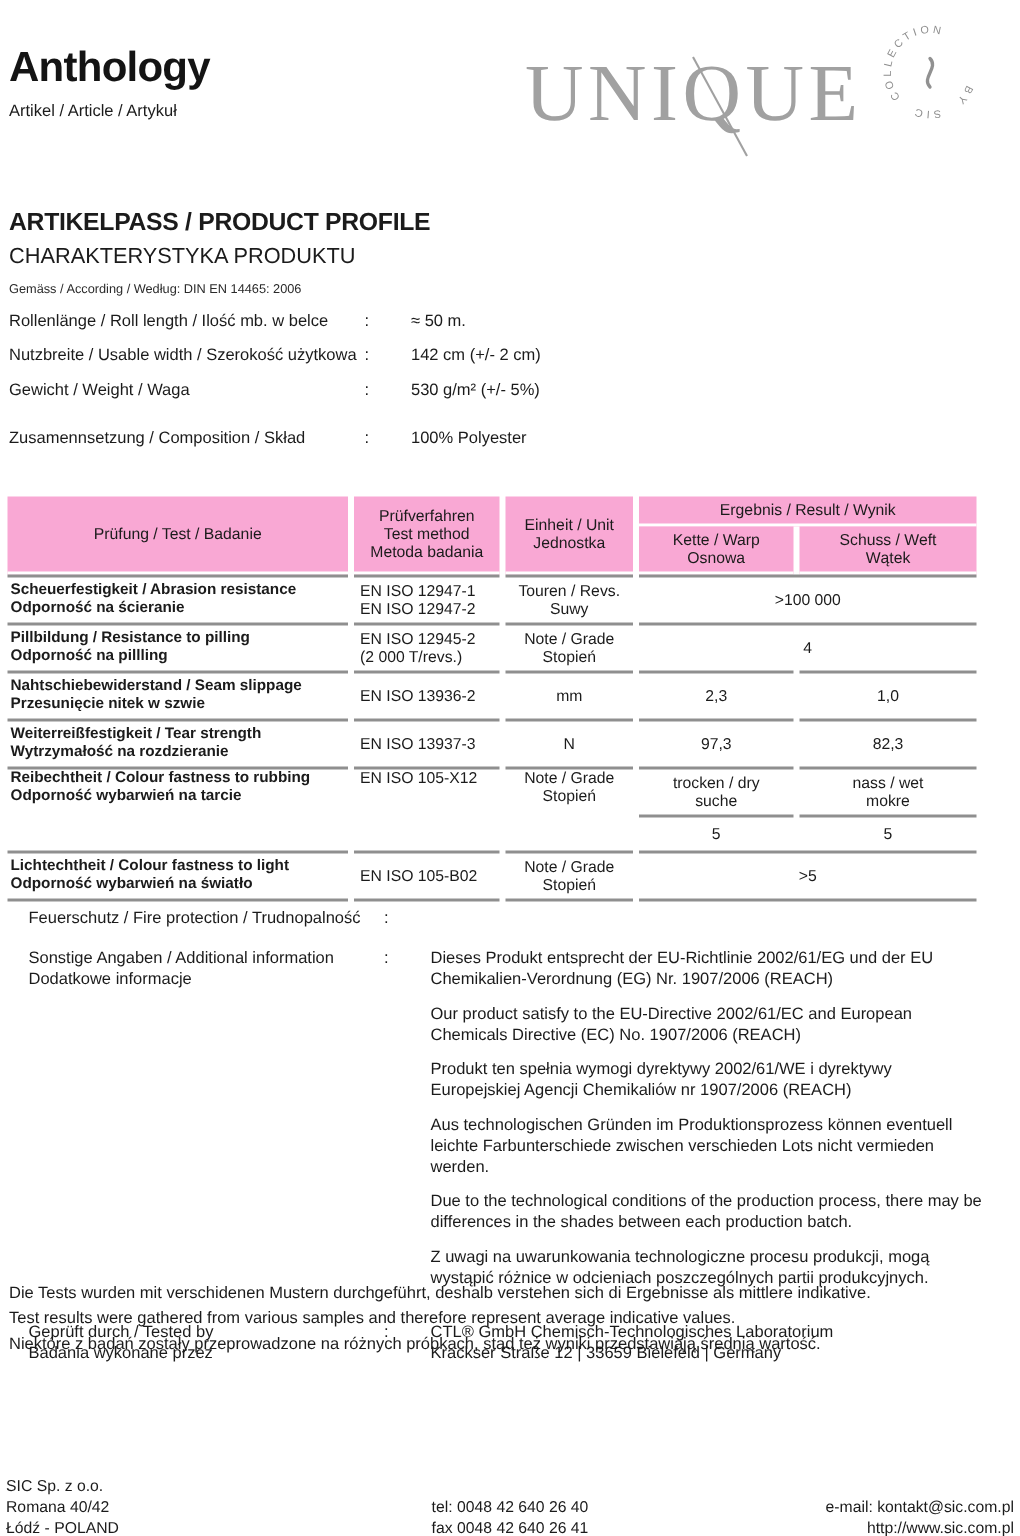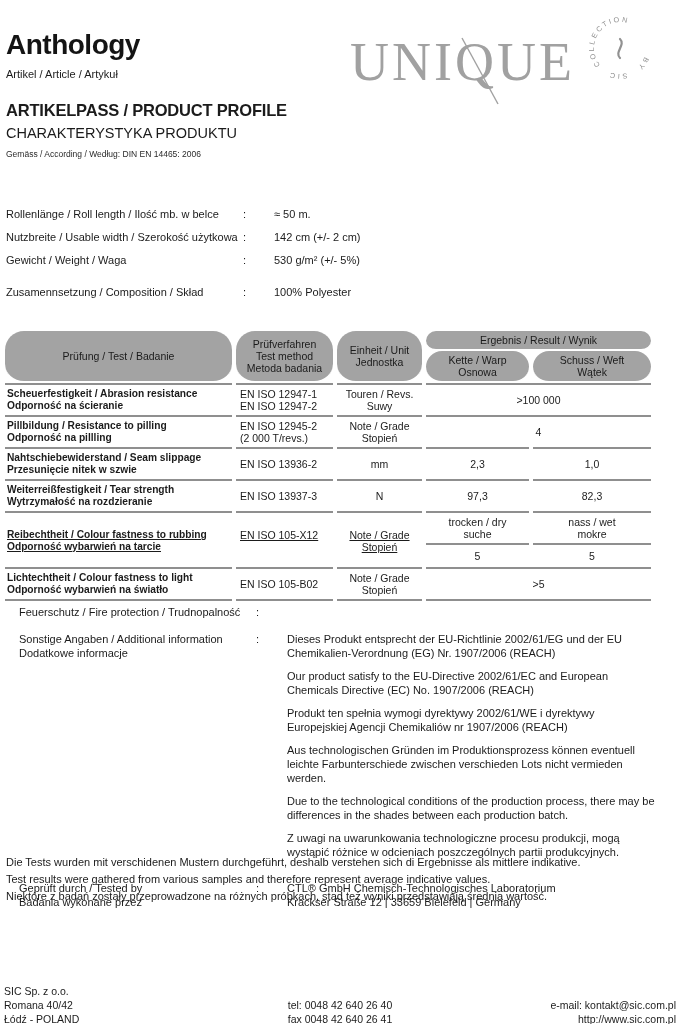--- a/index.html
+++ b/index.html
@@ -12,38 +12,38 @@
   .brand{position:absolute;left:6px;top:31px;}
   .brand-name{font-size:28px;line-height:28px;letter-spacing:-0.5px;color:#141414;font-weight:bold;}
   .brand-sub{font-size:11px;margin-top:9px;color:#1b1b1b;}
   .logo{position:absolute;left:350px;top:8px;width:322px;height:100px;}
   .wordmark{font-family:"Liberation Serif",serif;font-size:54px;letter-spacing:3px;fill:#a1a1a1;}
   .qslash{stroke:#a1a1a1;stroke-width:1.4;}
   .badge-txt{font-family:"Liberation Sans",sans-serif;font-size:7.2px;letter-spacing:2.2px;fill:#8f8f8f;}
   .badge-squiggle{fill:none;stroke:#919191;stroke-width:2.2;stroke-linecap:round;}
   
   .doc-title{position:absolute;left:6px;top:101px;}
-  .t1{font-size:16.5px;font-weight:bold;letter-spacing:-0.2px;}
+  .t1{font-size:16.5px;font-weight:bold;letter-spacing:-0.2px;margin-top:38px;}
   .t2{font-size:14.5px;margin-top:5px;}
   .t3{font-size:8.5px;margin-top:8px;color:#2a2a2a;}
   
   .specs{position:absolute;left:6px;top:207px;width:470px;}
   .spec-row{display:grid;grid-template-columns:232px 36px 1fr;font-size:11px;line-height:14px;margin-bottom:9px;}
   .spec-row.gap{margin-top:18px;}
   .spec-colon{padding-left:5px;}
   
   .table-wrap{position:absolute;left:5px;top:331px;width:650px;}
   table{border-collapse:separate;border-spacing:4px 0;table-layout:fixed;width:654px;margin-left:-4px;
         font-size:10.5px;line-height:12px;}
-  th{background:#a3a3a3;font-weight:normal;text-align:center;vertical-align:middle;
-     padding:3px 2px;border-bottom:2px solid #ffffff;border-radius:19px;}
+  th{background:#f9a8d4;font-weight:normal;text-align:center;vertical-align:middle;
+     padding:3px 2px;border-bottom:2px solid #ffffff;}
   td{padding:3px 3px;vertical-align:middle;text-align:center;border-top:2px solid #8f8f8f;}
   td.name{text-align:left;font-weight:bold;font-size:10.2px;padding-left:2px;}
   td.method{text-align:left;padding-left:4px;}
-  td.vtop{vertical-align:top;padding-top:16px;text-decoration:underline;}
+  td.vtop{vertical-align:top;padding-top:0;}
   td.val{padding:5px 3px;}
   tr.last td{border-bottom:2px solid #8f8f8f;}
   
   .info{position:absolute;left:6px;top:605px;width:660px;font-size:11px;line-height:14px;margin-left:13px;}
   .info-row{display:grid;grid-template-columns:232px 36px 372px;margin-bottom:13px;}
   .info-colon{padding-left:5px;}
   .info p{margin:0 0 9px 0;width:368px;}
   
   .disclaimer{position:absolute;left:6px;top:854px;font-size:11px;line-height:17px;}
   

